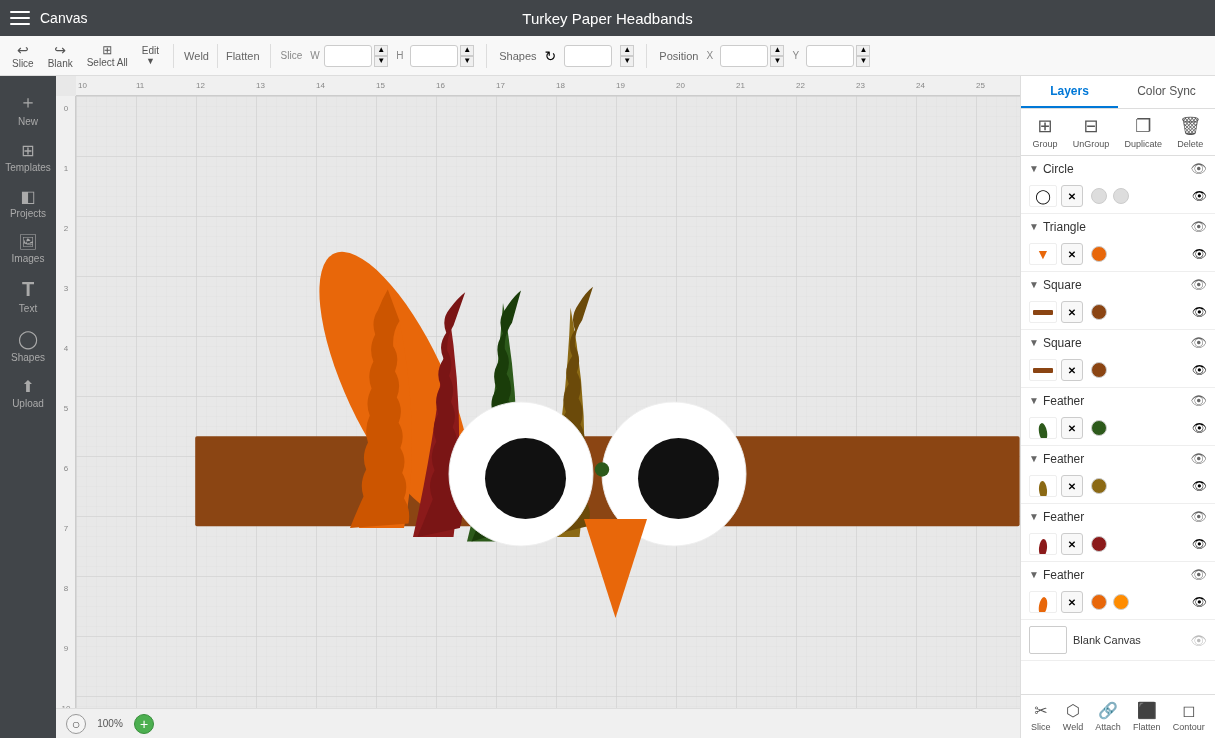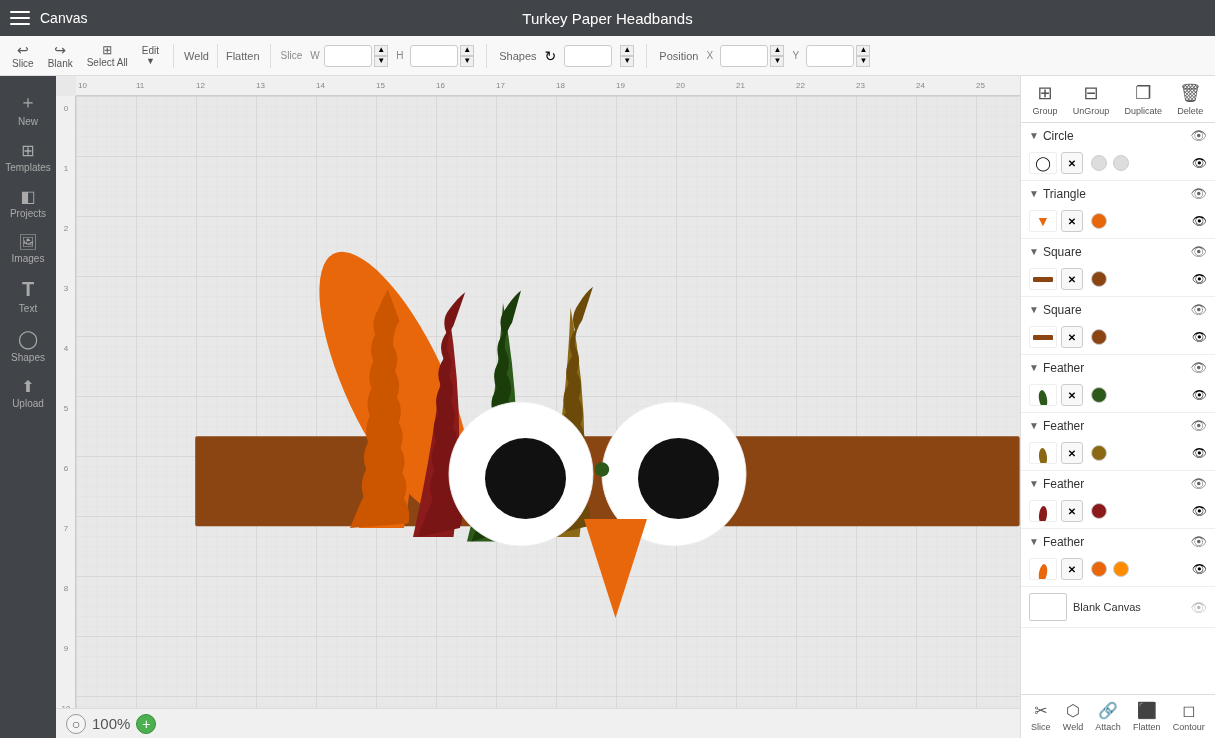--- a/index.html
+++ b/index.html
@@ -281,27 +281,31 @@
         <circle cx="625" cy="425" r="45" fill="#111"></circle>
 
         <polygon points="520,470 590,470 555,580" fill="#E8670A"></polygon>
 
         <circle cx="540" cy="415" r="8" fill="#2D5A1B"></circle>
       </svg>
     </div>
 
     <div id="zoom-bar">
       <div class="zoom-circle-btn" style="width:20px;height:20px;border-radius:50%;border:1px solid #999;background:#f5f5f5;display:flex;align-items:center;justify-content:center;cursor:pointer;font-size:14px;">○</div>
-      <span style="font-size:15px;color:#555;min-width:36px;text-align:center;">100%</span>
+      <span style="font-size:10px;color:#555;min-width:36px;text-align:center;">100%</span>
       <div class="zoom-circle-btn" style="width:20px;height:20px;border-radius:50%;background:#4caf50;border:1px solid #388e3c;display:flex;align-items:center;justify-content:center;cursor:pointer;color:#fff;font-size:14px;">+</div>
     </div>
   </div>
 
   <div id="right-panel">
 
+    <div id="panel-tabs">
+      <div class="panel-tab active">Layers</div>
+      <div class="panel-tab">Color Sync</div>
+    </div>
 
     <div id="panel-actions">
       <div class="action-btn">
         <span class="action-icon" style="font-size:18px;">⊞</span>
         <span>Group</span>
       </div>
       <div class="action-btn">
         <span class="action-icon" style="font-size:18px;">⊟</span>
         <span>UnGroup</span>
       </div>

